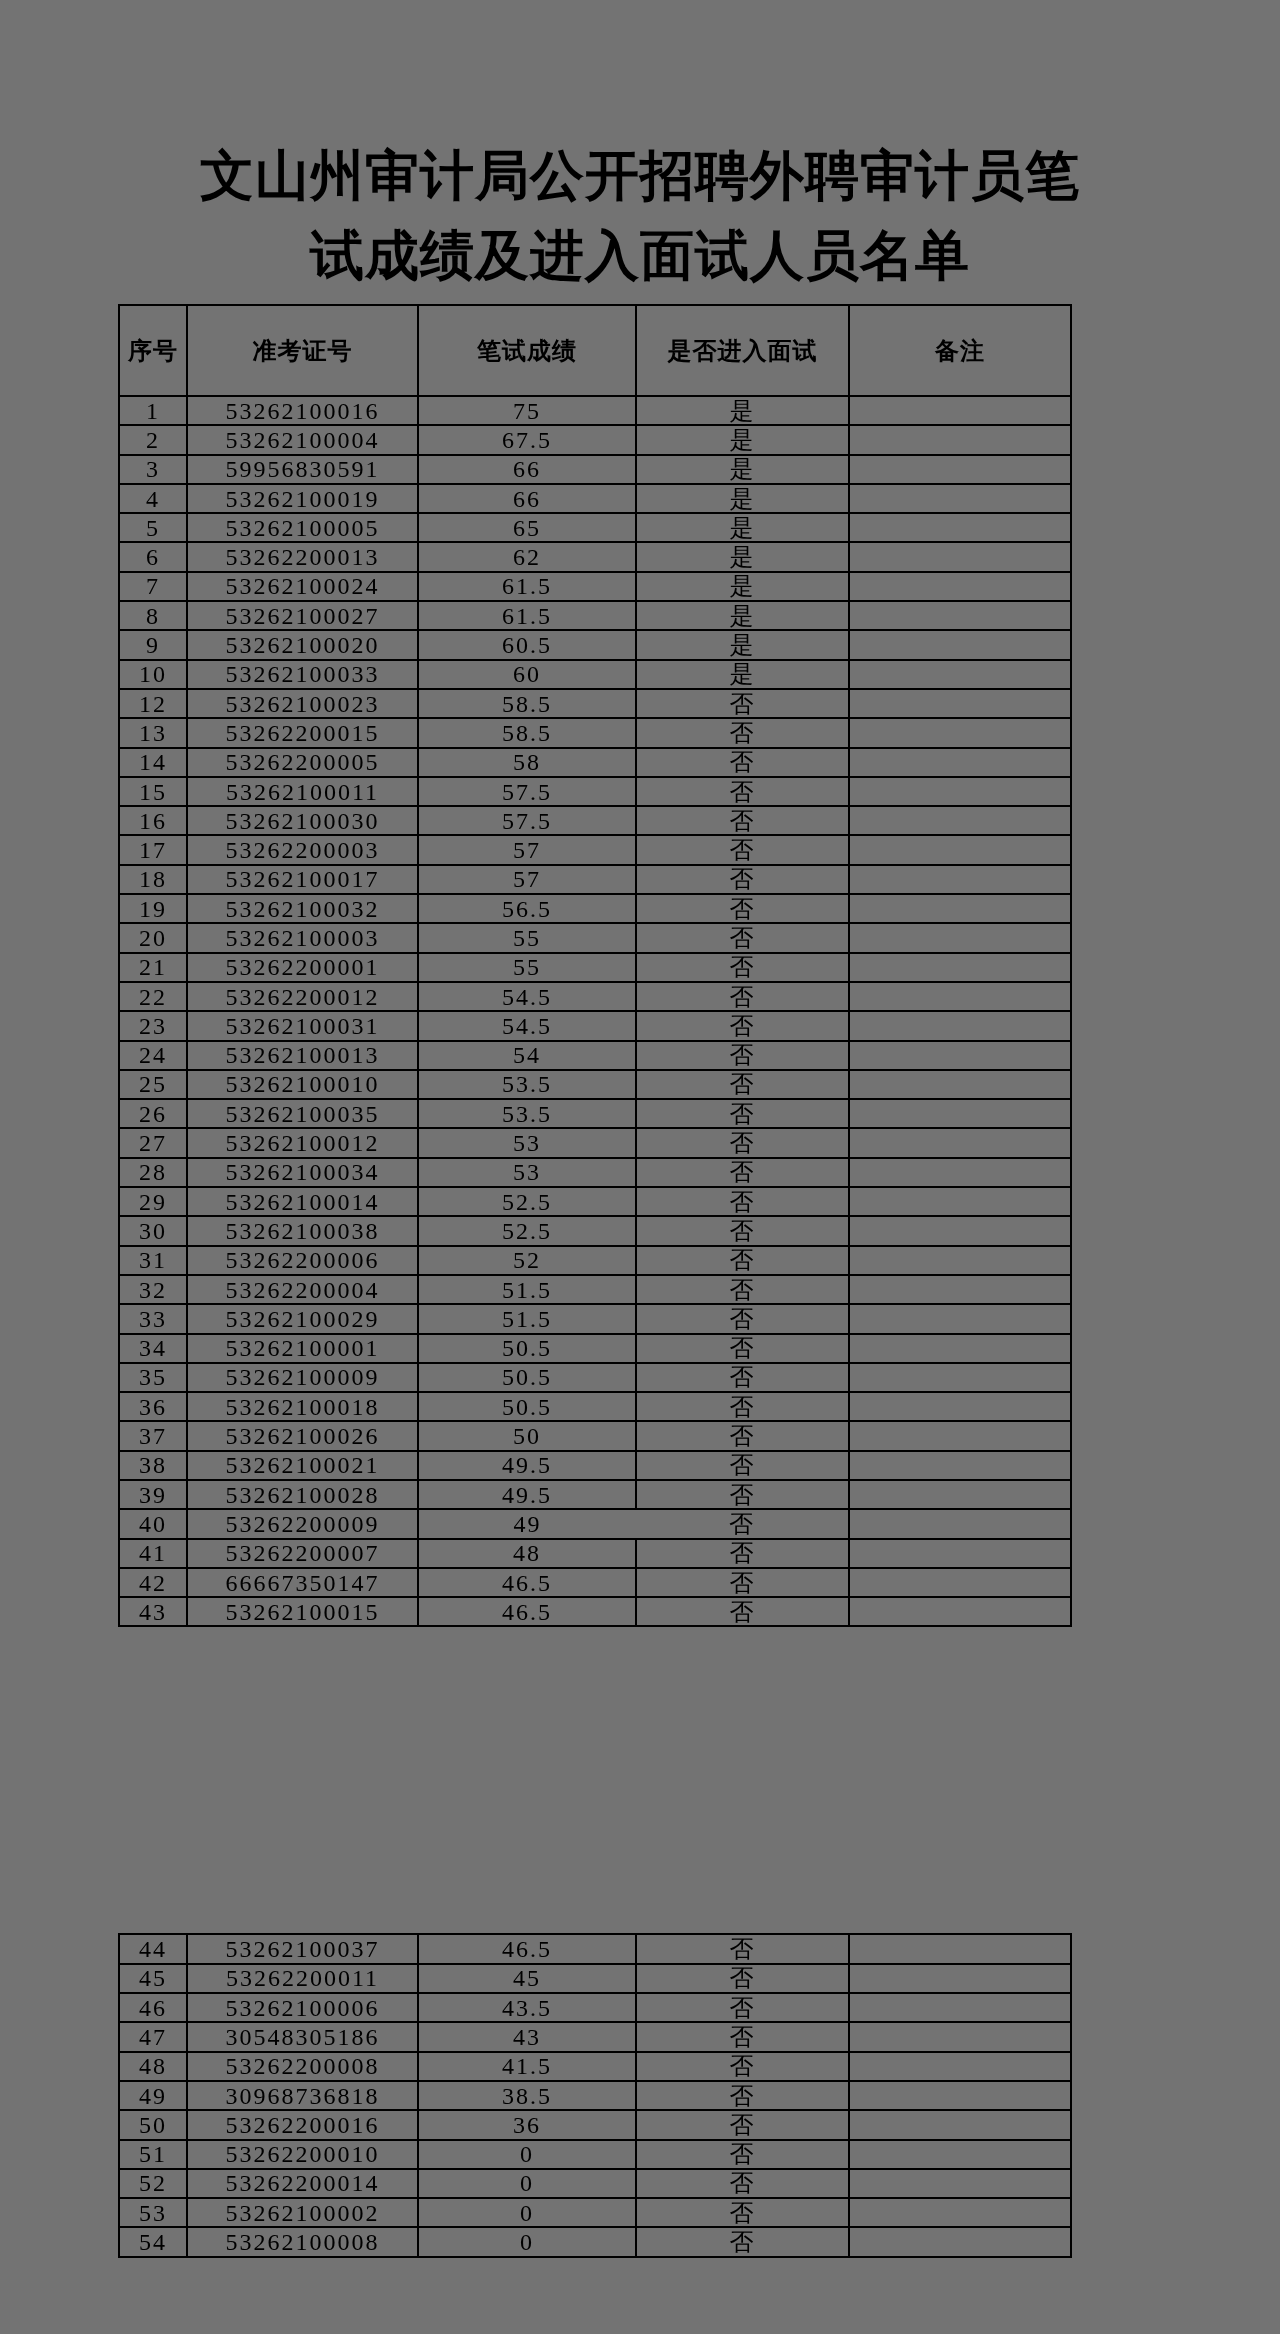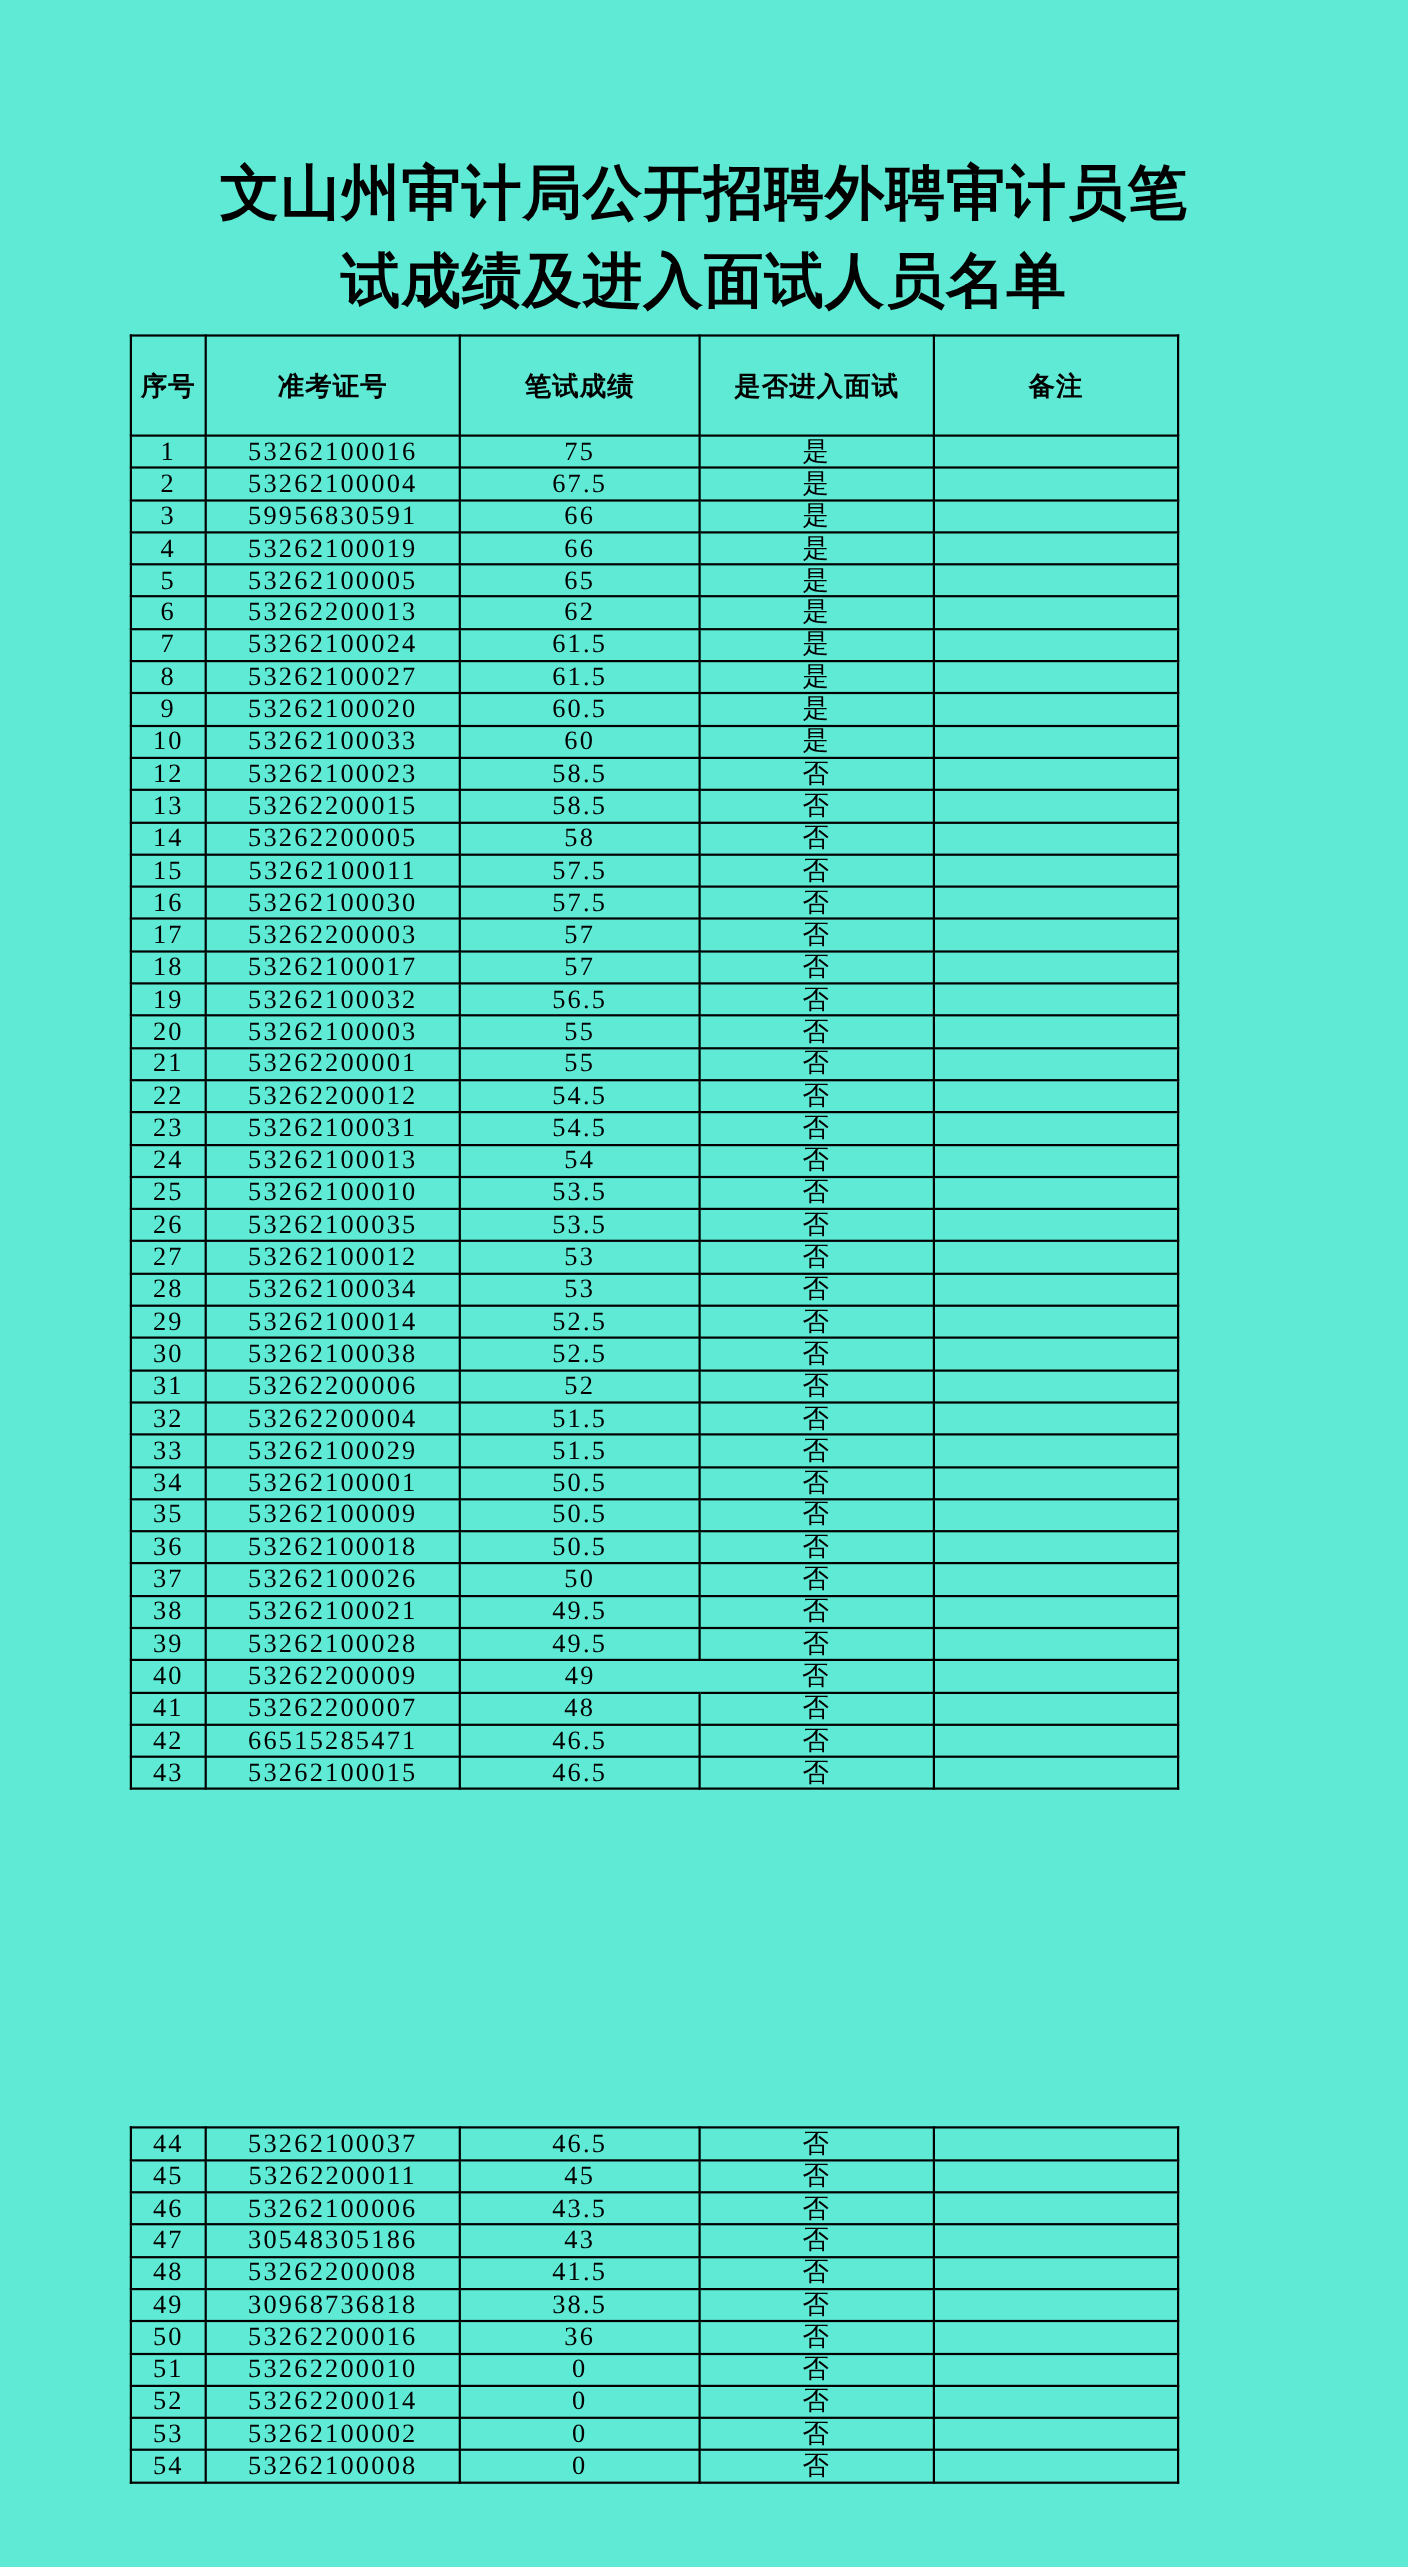--- a/index.html
+++ b/index.html
@@ -11,21 +11,21 @@
     width: 1280px;
     height: 2334px;
     font-family: "Liberation Serif", "DejaVu Serif", serif;
     color: #000000;
     overflow: hidden;
   }
   .page {
     position: relative;
     width: 1280px;
     height: 2334px;
-    background: #5eead4;
+    background: #737373;
   }
   .title {
     margin: 0;
     padding-top: 136px;
     text-align: center;
     font-weight: bold;
     font-size: 54px;
     line-height: 80px;
     letter-spacing: 1px;
   }
@@ -367,21 +367,21 @@
         </tr>
         <tr class="data-row">
           <td>41</td>
           <td>53262200007</td>
           <td>48</td>
           <td>否</td>
           <td></td>
         </tr>
         <tr class="data-row">
           <td>42</td>
-          <td>66515285471</td>
+          <td>66667350147</td>
           <td>46.5</td>
           <td>否</td>
           <td></td>
         </tr>
         <tr class="data-row">
           <td>43</td>
           <td>53262100015</td>
           <td>46.5</td>
           <td>否</td>
           <td></td>

